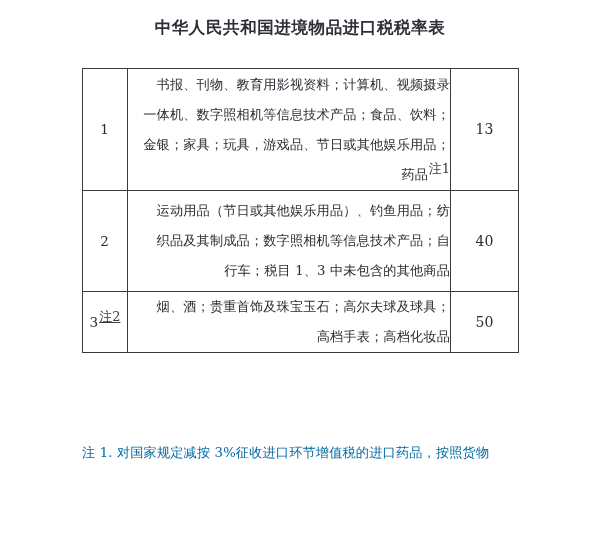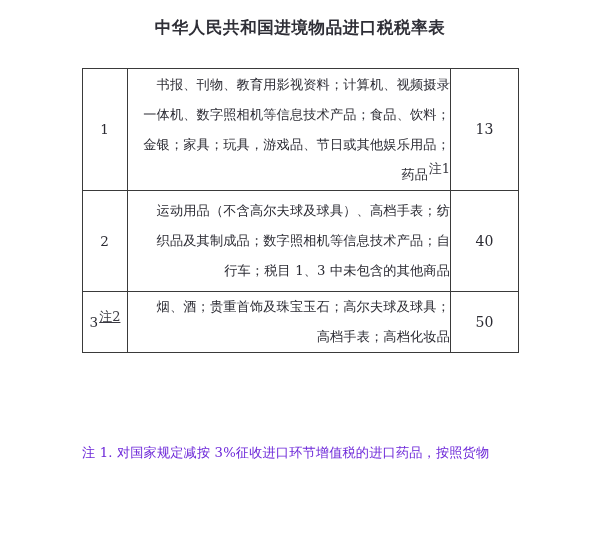--- a/index.html
+++ b/index.html
@@ -108,21 +108,21 @@
 
   
   .notes {
     position: absolute;
     left: 82px;
     top: 438px;
     width: 440px;
     font-size: 13.2px;
     line-height: 30px;
     letter-spacing: 0.15px;
-    color: #6d28d9;
+    color: #0369a1;
   }
   .notes .nl { display: block; white-space: nowrap; }
   .notes .indent { text-indent: 26px; }
 </style>
 </head>
 <body>
 
 <div class="page">
 
   <div class="doc-title">中华人民共和国进境物品进口税税率表</div>
@@ -146,21 +146,21 @@
           <span class="ln"><span>药品</span><sup class="note">注1</sup></span>
         </td>
         <td class="cell-rate">13</td>
       </tr>
 
       <tr class="row-2">
         <td class="cell-no">
           <span>2</span><sup class="note"></sup>
         </td>
         <td class="cell-name">
-          <span class="ln">运动用品（不含高尔夫球及球具）、高档手表；纺</span>
+          <span class="ln">运动用品（节日或其他娱乐用品）、钓鱼用品；纺</span>
           <span class="ln">织品及其制成品；数字照相机等信息技术产品；自</span>
           <span class="ln">行车；税目 1、3 中未包含的其他商品</span>
         </td>
         <td class="cell-rate">40</td>
       </tr>
 
       <tr class="row-3">
         <td class="cell-no">
           <span>3</span><sup class="note">注2</sup>
         </td>

